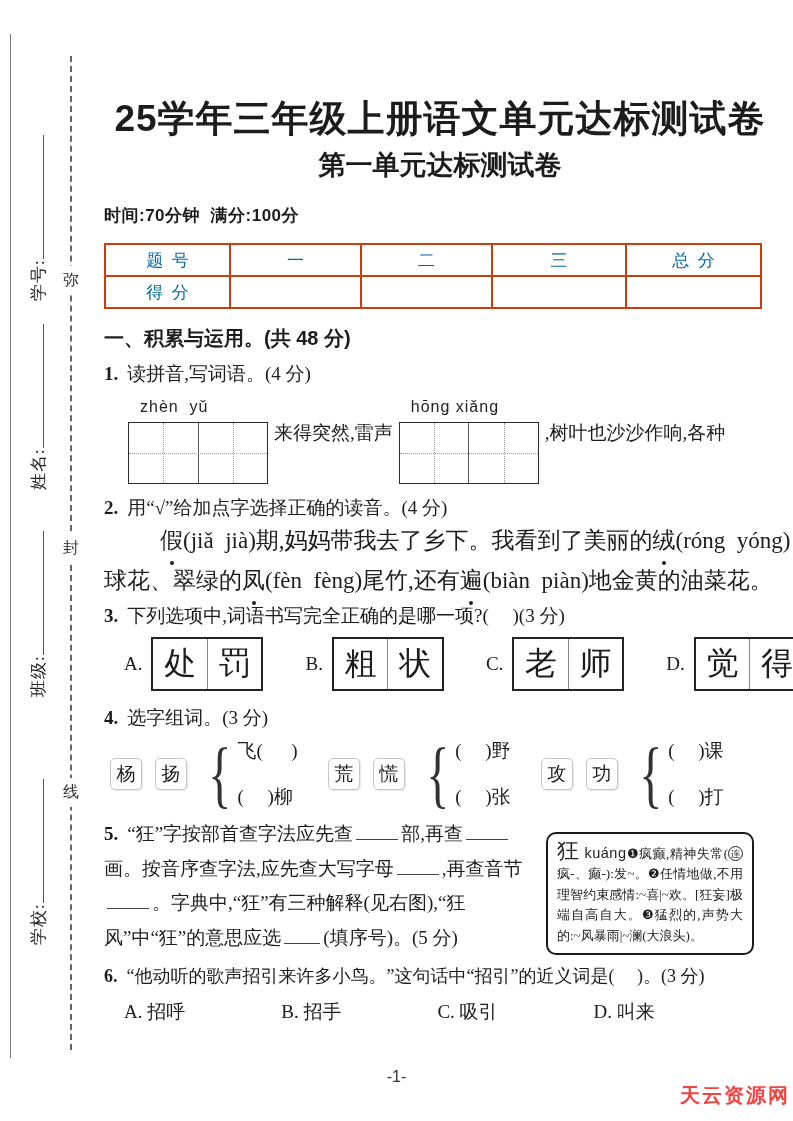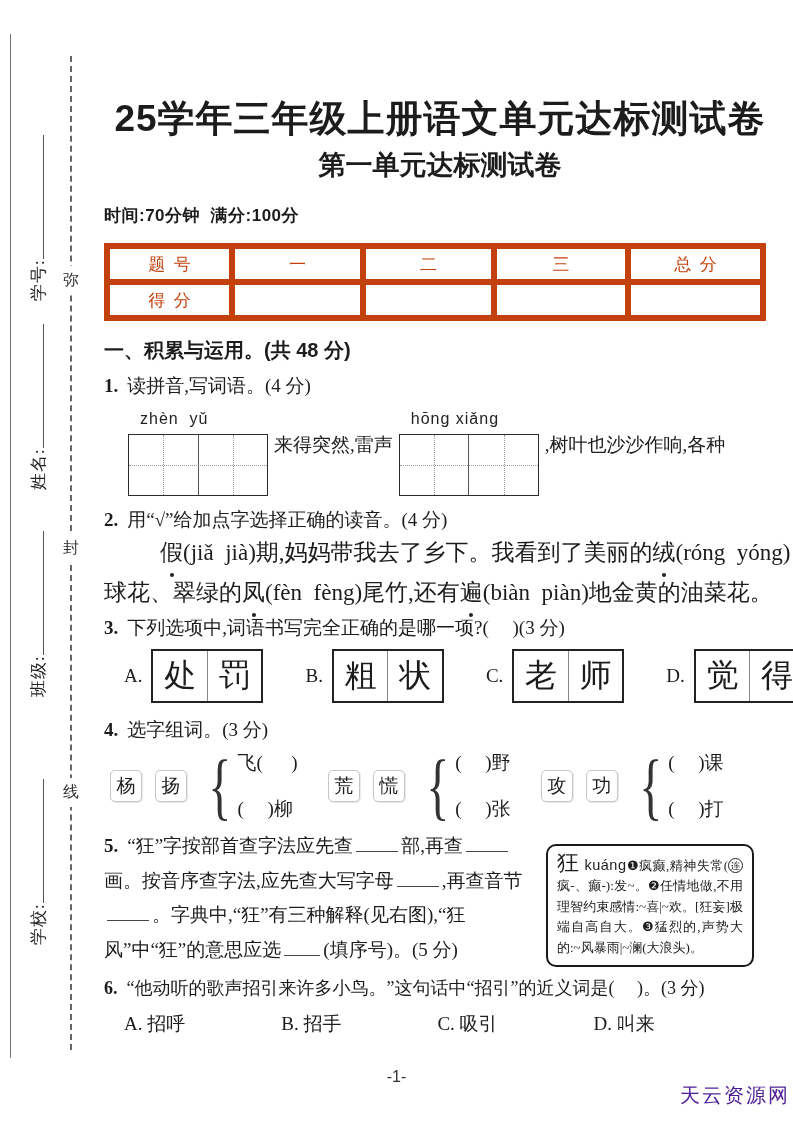--- a/index.html
+++ b/index.html
@@ -17,21 +17,21 @@
   .side-line{display:inline-block;width:124px;height:14px;border-bottom:1.5px solid #555;}
 
   
   .main{position:absolute;left:104px;top:48px;width:672px;margin-top:47px;}
   .hei{font-family:"Liberation Sans",sans-serif;font-weight:bold;}
   .title{font-size:37px;text-align:center;line-height:48px;letter-spacing:1px;}
   .subtitle{font-size:27px;text-align:center;line-height:36px;margin-top:6px;font-family:Liberation Mono, monospace;}
   .meta{font-size:17px;text-align:left;margin-top:20px;line-height:22px;letter-spacing:0.5px;}
 
   table.score{border-collapse:collapse;width:656px;margin-top:16px;table-layout:fixed;}
-  table.score td{border:6px solid #c2410c;height:28px;text-align:center;font-size:17px;color:#c2410c;}
+  table.score td{border:2px solid #c2410c;height:28px;text-align:center;font-size:17px;color:#0369a1;}
 
   .section-title{font-size:20px;margin-top:16px;line-height:26px;}
 
   .qhead{font-size:19px;line-height:26px;margin-top:10px;}
   .qnum{font-weight:bold;font-family:"Liberation Serif",serif;margin-right:9px;}
   .nowrap{white-space:nowrap;}
 
   
   .q1row{display:flex;align-items:center;margin-top:11px;}
   .pbwrap{display:flex;flex-direction:column;}
@@ -82,21 +82,21 @@
   .circ{display:inline-block;width:15px;height:15px;line-height:14px;border:1.2px solid #222;
         border-radius:50%;font-size:9.5px;text-align:center;vertical-align:1px;box-sizing:border-box;}
 
   .q6row{display:flex;margin-top:10px;margin-left:20px;font-size:19px;}
   .q6opt{margin-right:0;}
   .q6opt + .q6opt{margin-left:96px;}
 
   .page-num{position:absolute;left:0;right:0;top:1068px;text-align:center;
             font-family:"Liberation Sans",sans-serif;font-size:16px;color:#333;}
   .watermark{position:absolute;right:3px;top:1082px;font-family:"Liberation Sans",sans-serif;
-             font-weight:normal;font-size:20px;color:#4c1d95;letter-spacing:2px;}
+             font-weight:bold;font-size:20px;color:#ef4444;letter-spacing:2px;}
 </style>
 </head>
 <body>
 
 <div class="page">
 
   <div class="left-border"></div>
   <div class="seal-line"></div>
   <span class="seal-char" style="top:266px">弥</span>
   <span class="seal-char" style="top:534px">封</span>

